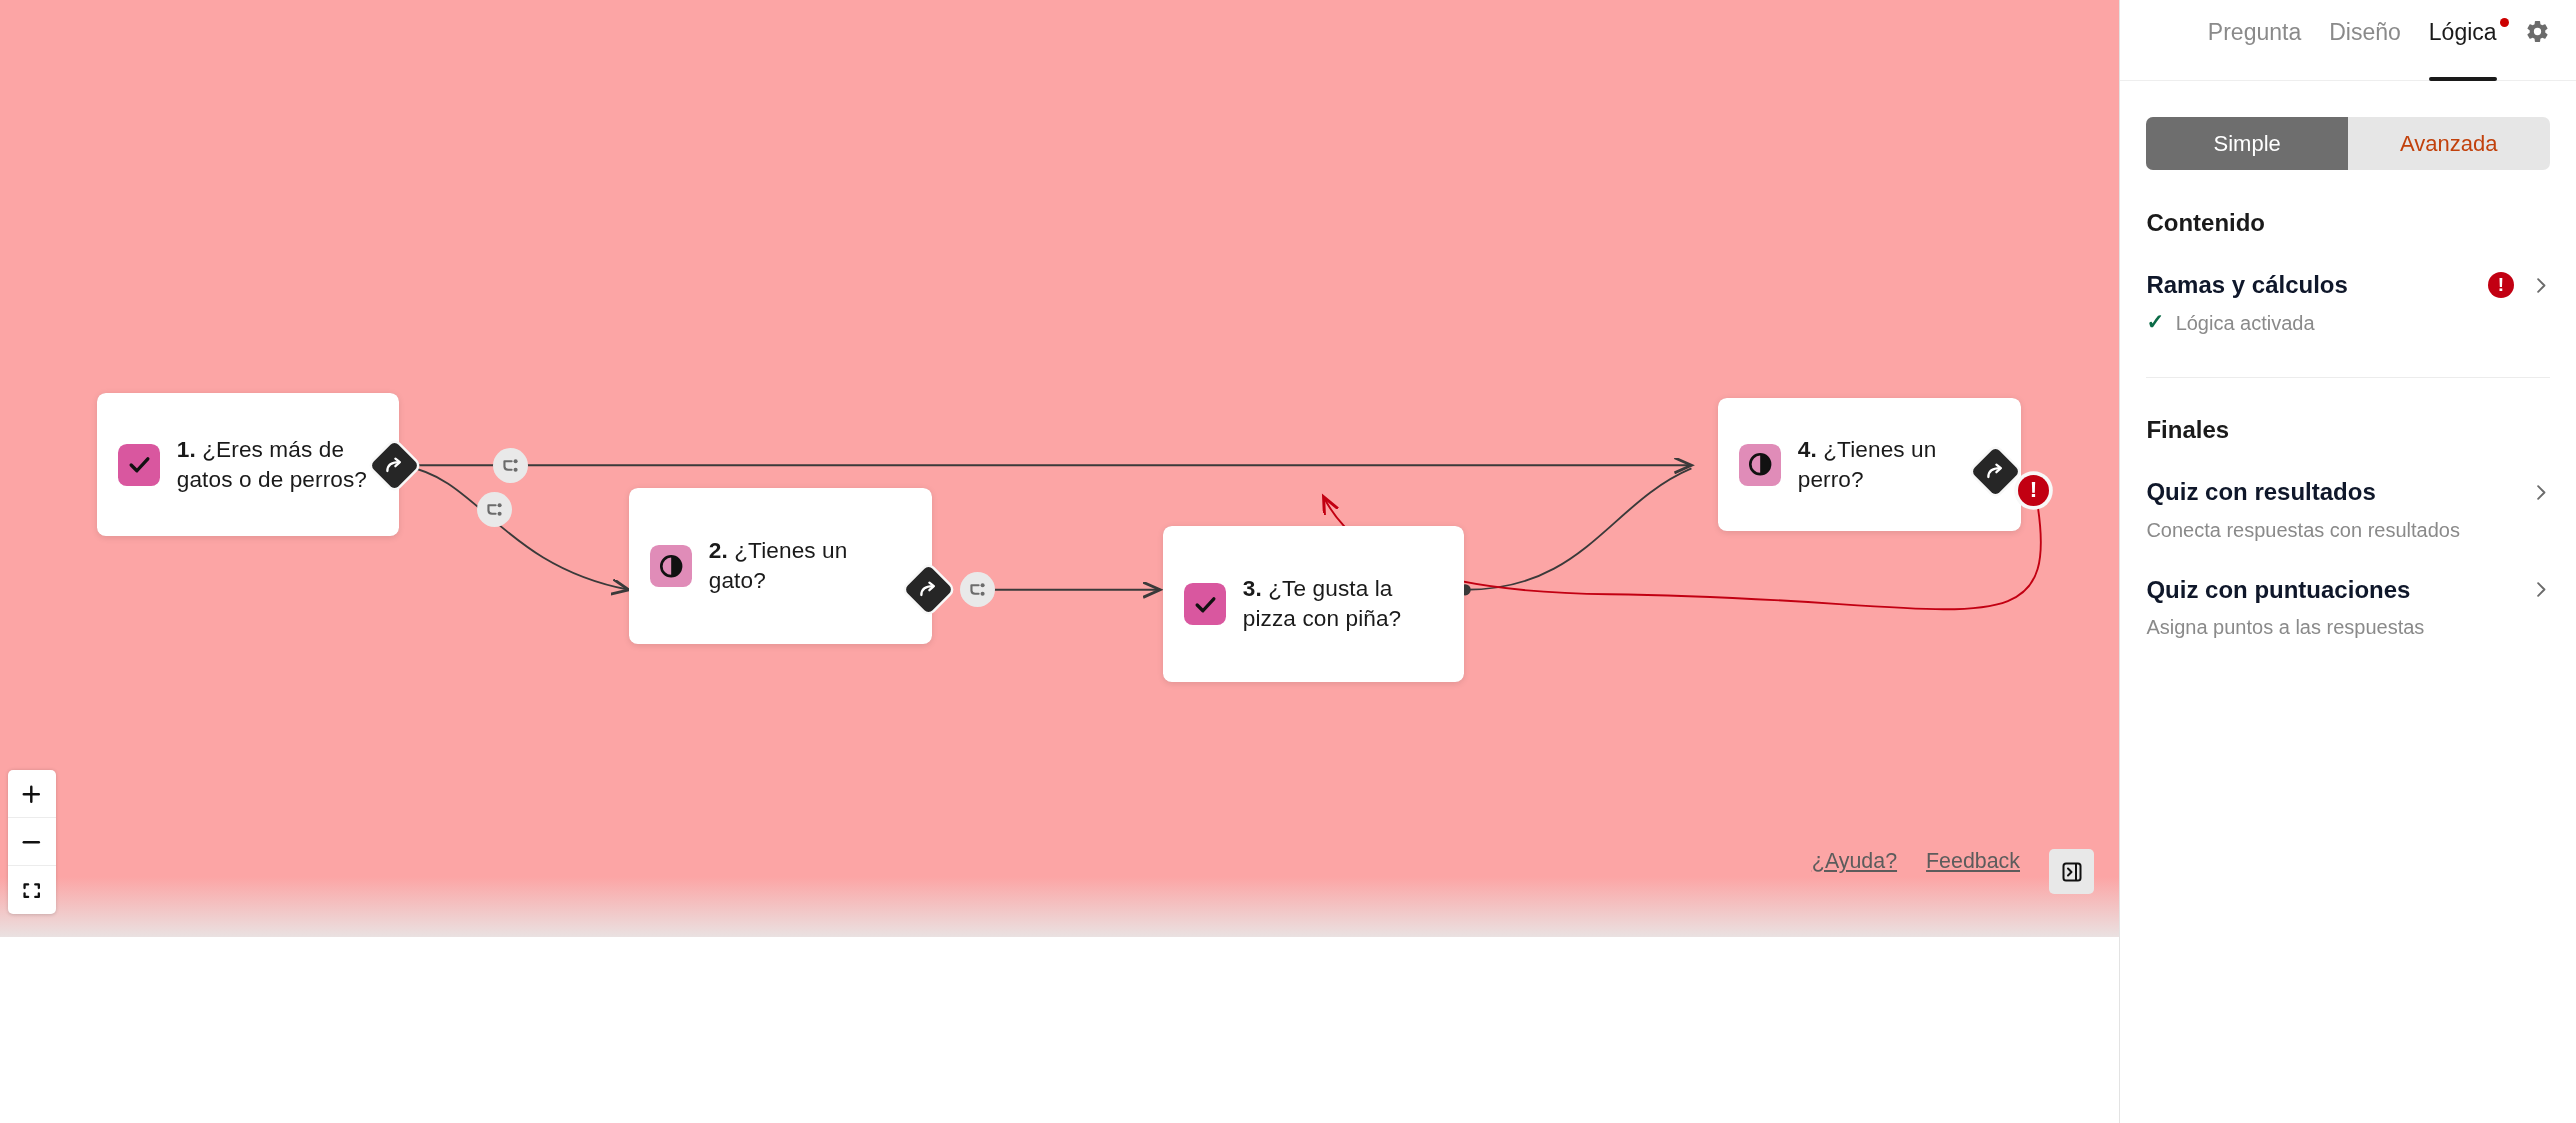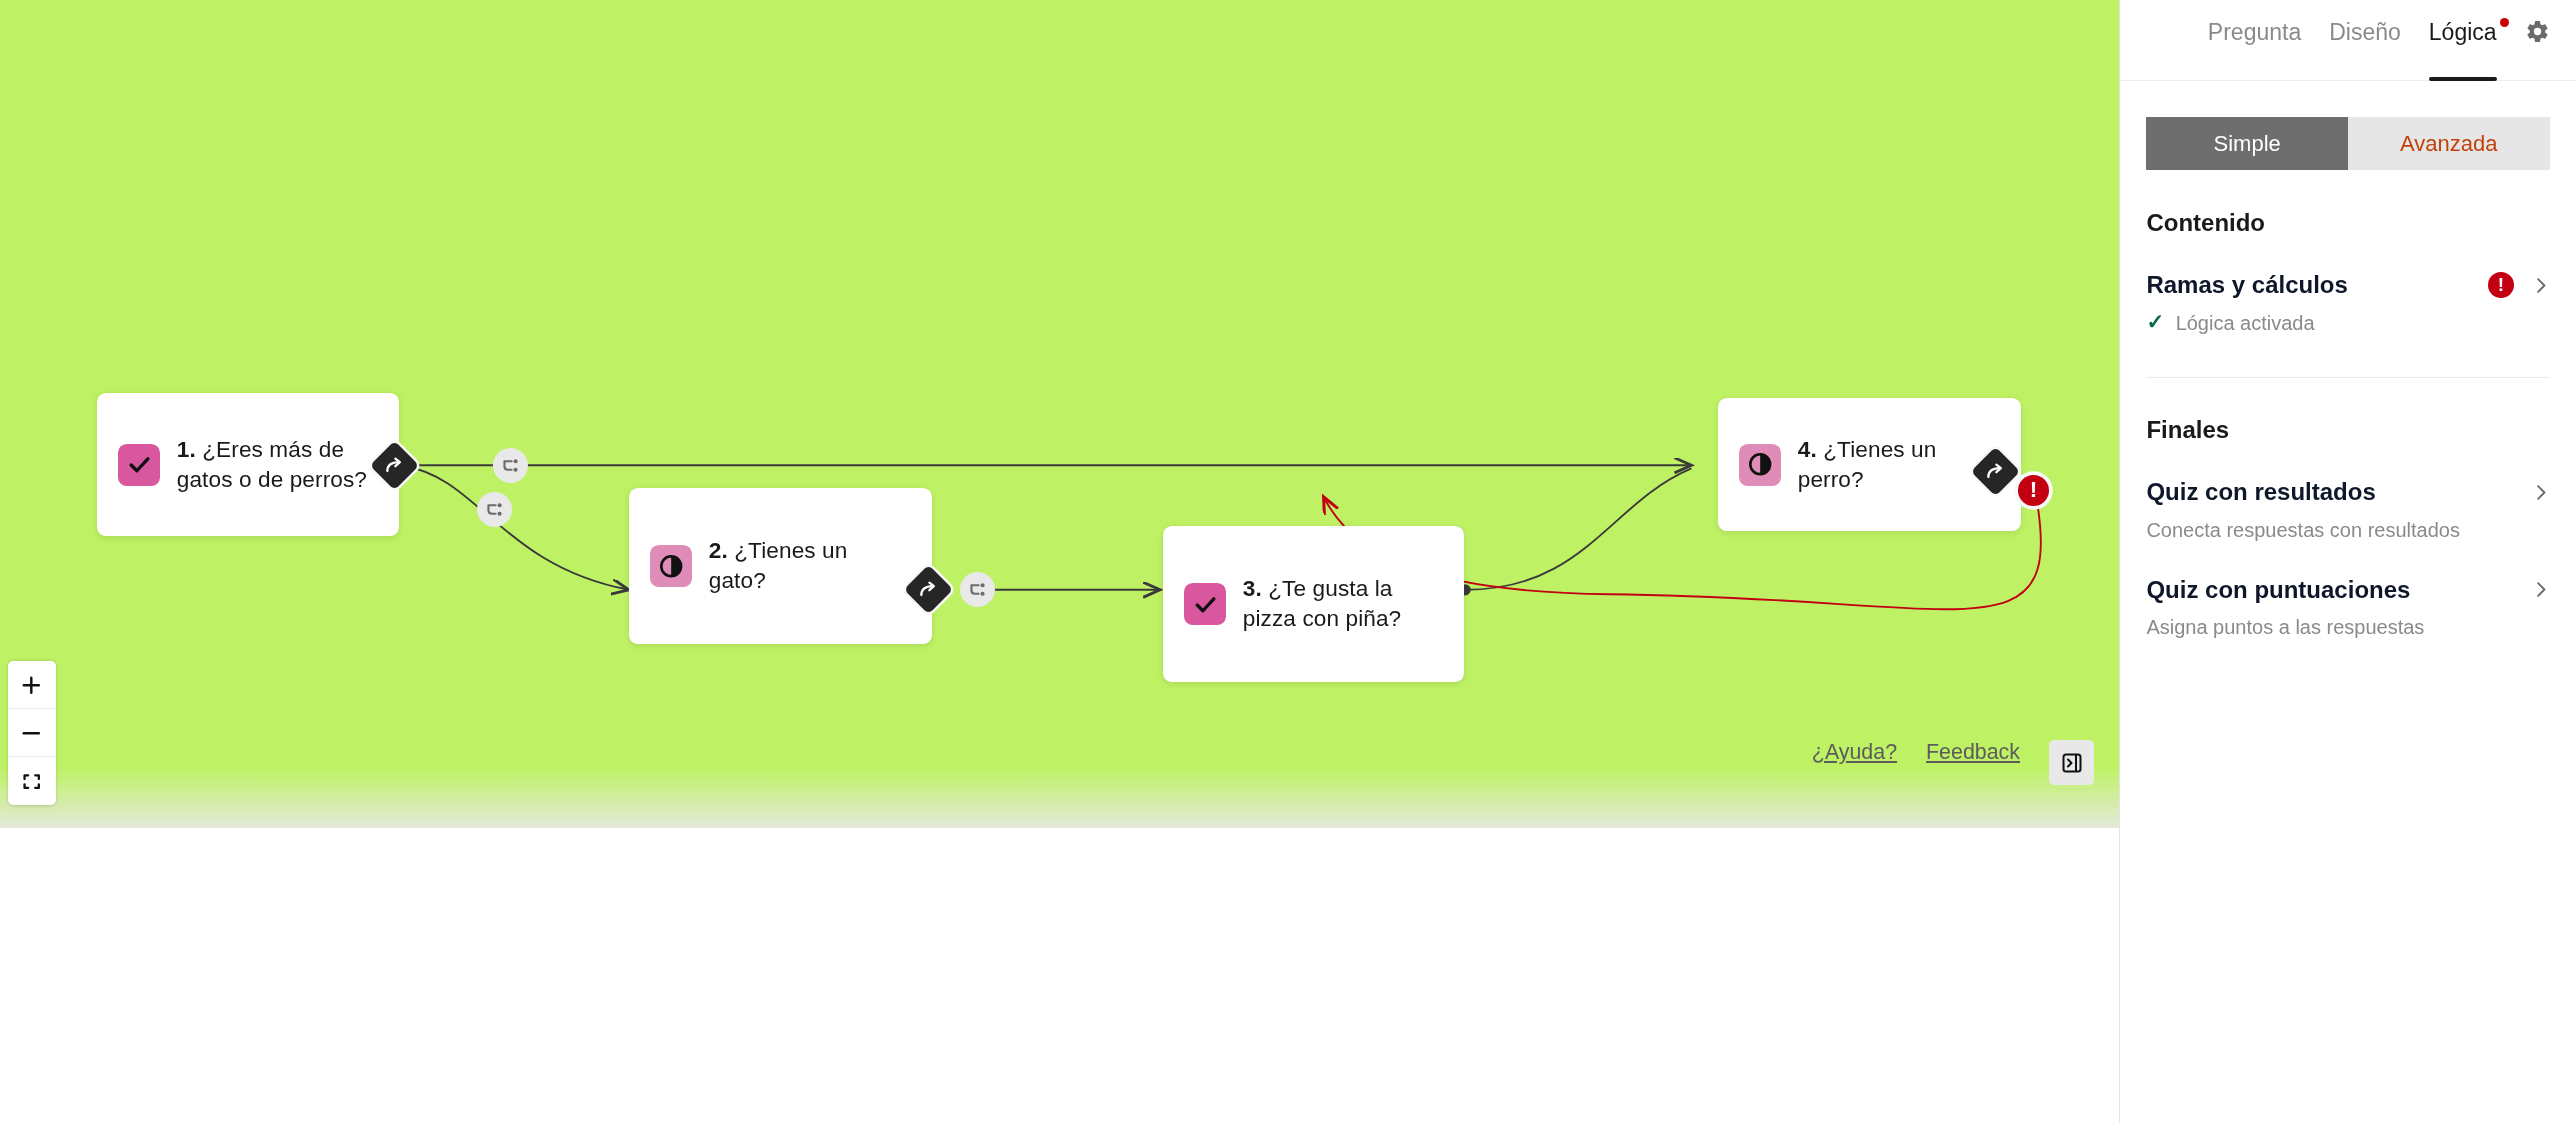--- a/index.html
+++ b/index.html
@@ -7,22 +7,22 @@
     width: 2576px; height: 1123px;
     font-family: "Liberation Sans", sans-serif;
     background: #ffffff;
     overflow: hidden;
   }
   #app { position: relative; width: 2576px; height: 1123px; display: flex; }
 
   
   #canvas {
     position: relative;
-    width: 2119px; height: 828px;
-    background: #bef264;
+    width: 2119px; height: 937px;
+    background: #fca5a5;
     overflow: hidden;
   }
   #edges { position: absolute; left: 0; top: 0; width: 2119px; height: 1123px; }
 
   .node {
     position: absolute;
     background: #ffffff;
     border-radius: 8.8px;
     box-shadow: 0 1.3px 6.3px rgba(0,0,0,.10), 0 0 0.6px rgba(0,0,0,.10);
     display: flex;
@@ -168,21 +168,21 @@
     background: #cc0000;
   }
   #gear-btn { cursor: pointer; padding-bottom: 35px; color: #666; }
   #gear-btn svg { display: block; }
 
   
   #segmented {
     margin: 36px 26.4px 0 26.4px;
     height: 53px;
     display: flex;
-    border-radius: 1px;
+    border-radius: 7px;
     overflow: hidden;
     background: #e6e6e6;
   }
   .seg {
     flex: 1;
     display: flex; align-items: center; justify-content: center;
     font-size: 22px;
     color: #c2410c;
     cursor: pointer;
   }

